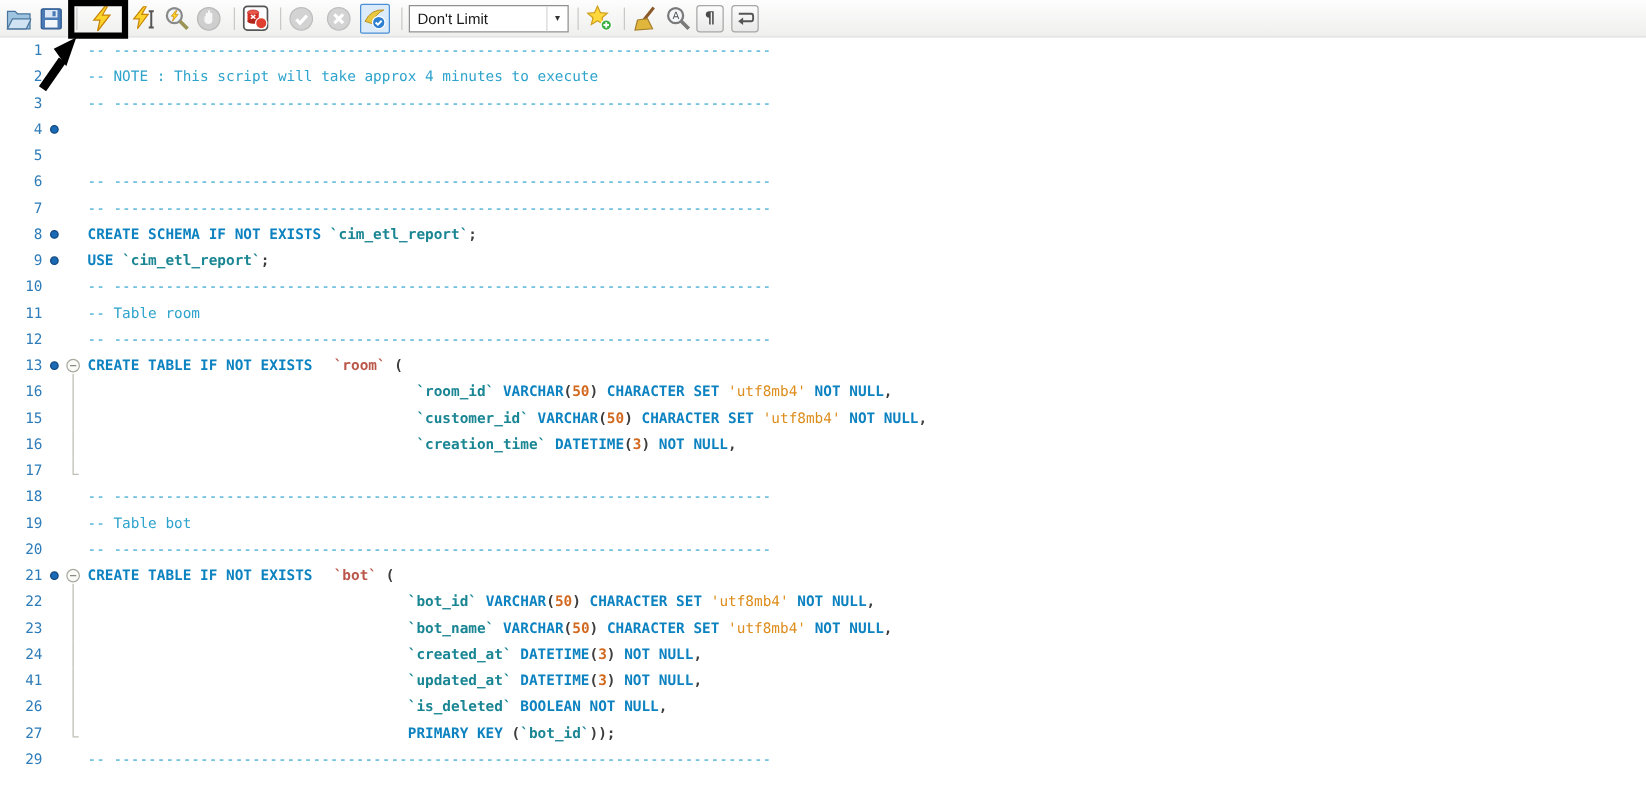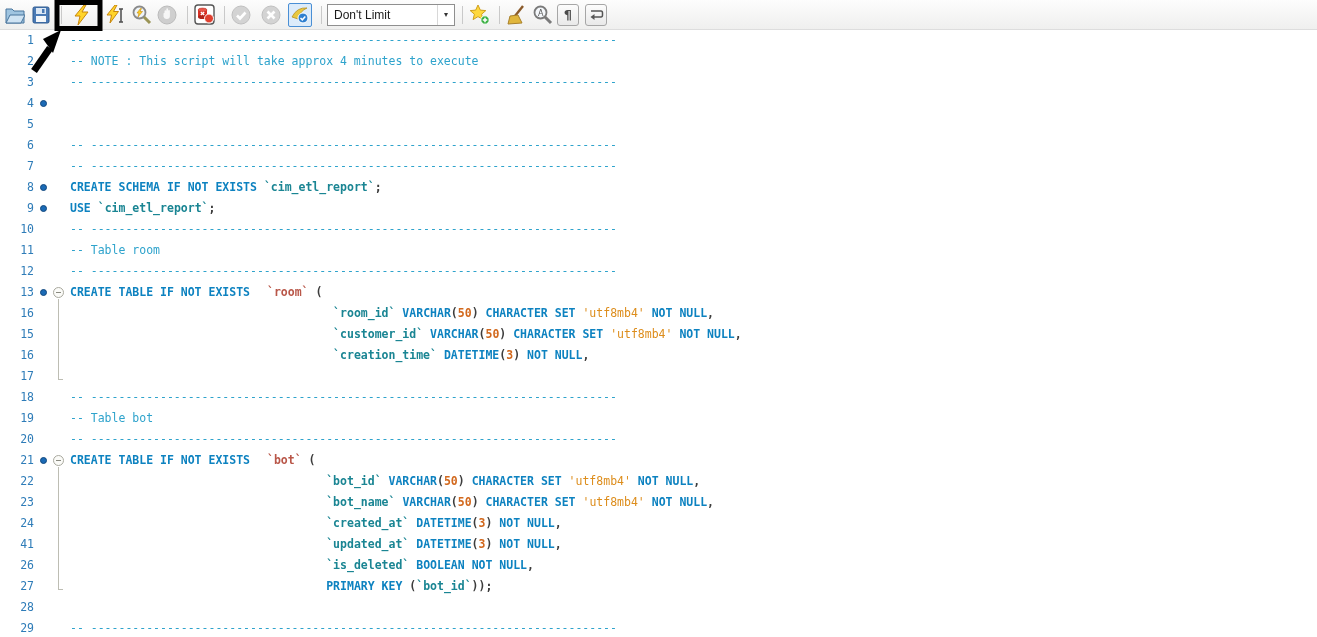--- a/index.html
+++ b/index.html
@@ -383,24 +383,18 @@
       <span class="ln-fold fold-v"></span>
       <span class="code">                                     <span class="tok-i">`is_deleted`</span><span class="tok-p"> </span><span class="tok-k">BOOLEAN</span><span class="tok-p"> </span><span class="tok-k">NOT NULL</span><span class="tok-p">,</span></span>
     </div>
     <div class="line">
       <span class="ln-num">27</span>
       <span class="ln-bullet"></span>
       <span class="ln-fold fold-end"></span>
       <span class="code">                                     <span class="tok-k">PRIMARY KEY</span><span class="tok-p"> (</span><span class="tok-i">`bot_id`</span><span class="tok-p">));</span></span>
     </div>
     <div class="line">
-      <span class="ln-num">28</span>
-      <span class="ln-bullet"></span>
-      <span class="ln-fold"></span>
-      <span class="code"></span>
-    </div>
-    <div class="line">
       <span class="ln-num">29</span>
       <span class="ln-bullet"></span>
       <span class="ln-fold"></span>
       <span class="code"><span class="tok-c">-- ----------------------------------------------------------------------------</span></span>
     </div>
   </div>
 
 </body></html>

